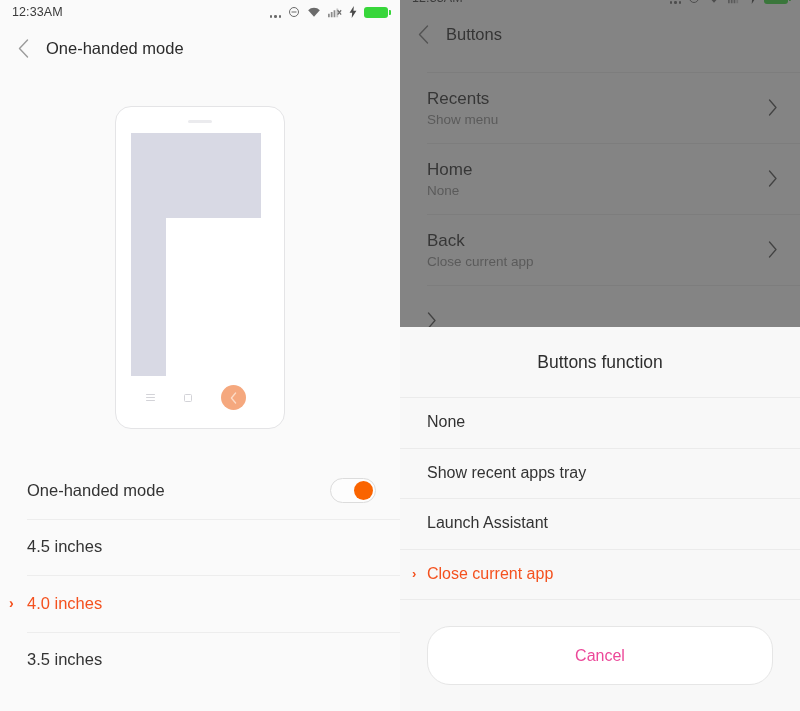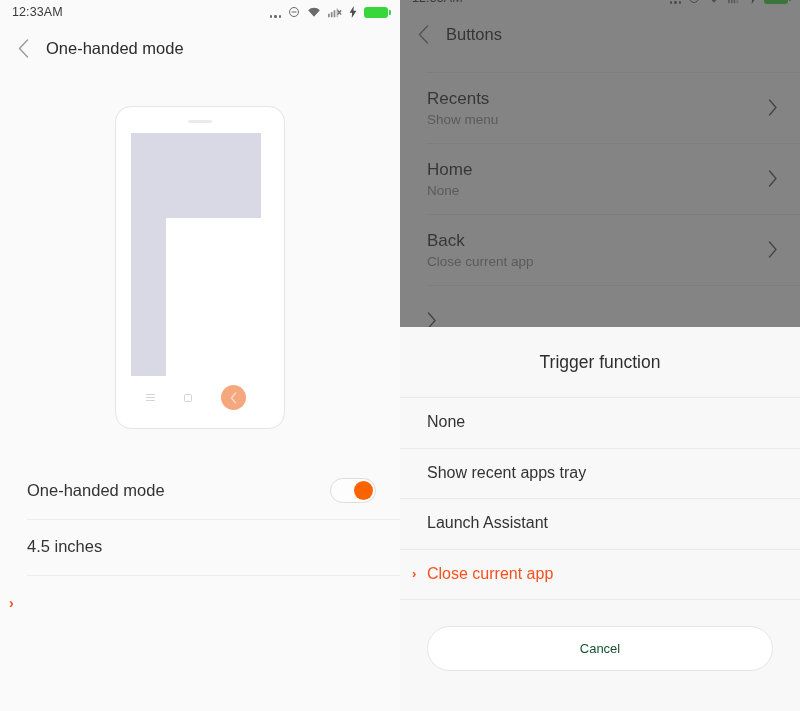--- a/index.html
+++ b/index.html
@@ -352,29 +352,29 @@
   }
   .dlg-opt.selected .dlg-sel-marker { display: block; }
   .dlg-divider-bottom {
     height: 1px;
     background: #ebebeb;
   }
   .cancel-wrap {
     padding: 26px 27px 0 27px;
   }
   .cancel-btn {
-    height: 45px;
+    height: 59px;
     border-radius: 23px;
     background: #ffffff;
     border: 1px solid #e6e6e6;
     display: flex;
     align-items: center;
     justify-content: center;
-    font-size: 13px;
-    color: #14532d;
+    font-size: 16px;
+    color: #ec4899;
     box-sizing: border-box;
   }
 </style>
 </head>
 <body>
 
 <div class="screen">
 
   <div class="left-panel">
 
@@ -448,22 +448,27 @@
         </span>
       </div>
 
       <div class="lrow">
 
         <span class="lrow-label">4.5 inches</span>
       </div>
 
       <div class="lrow selected">
         <span class="sel-marker">›</span>
-      </div>
-
+        <span class="lrow-label">4.0 inches</span>
+      </div>
+
+      <div class="lrow">
+
+        <span class="lrow-label">3.5 inches</span>
+      </div>
 
     </div>
   </div>
 
   <div class="right-panel">
 
     <div class="rp-content">
 
       <div class="rp-statusbar">
         <span class="status-time">12:33AM</span>
@@ -540,21 +545,21 @@
             <path d="M1.5 1 L8 8.5 L1.5 16" fill="none" stroke="#4d4d4d" stroke-width="1.3" stroke-linecap="round" stroke-linejoin="round"></path>
           </svg>
         </div>
 
       </div>
 
       <div class="scrim"></div>
     </div>
 
     <div class="dialog">
-      <div class="dlg-title">Trigger function</div>
+      <div class="dlg-title">Buttons function</div>
 
       <div class="dlg-opt">
 
         <span class="dlg-opt-label">None</span>
       </div>
 
       <div class="dlg-opt">
 
         <span class="dlg-opt-label">Show recent apps tray</span>
       </div>

